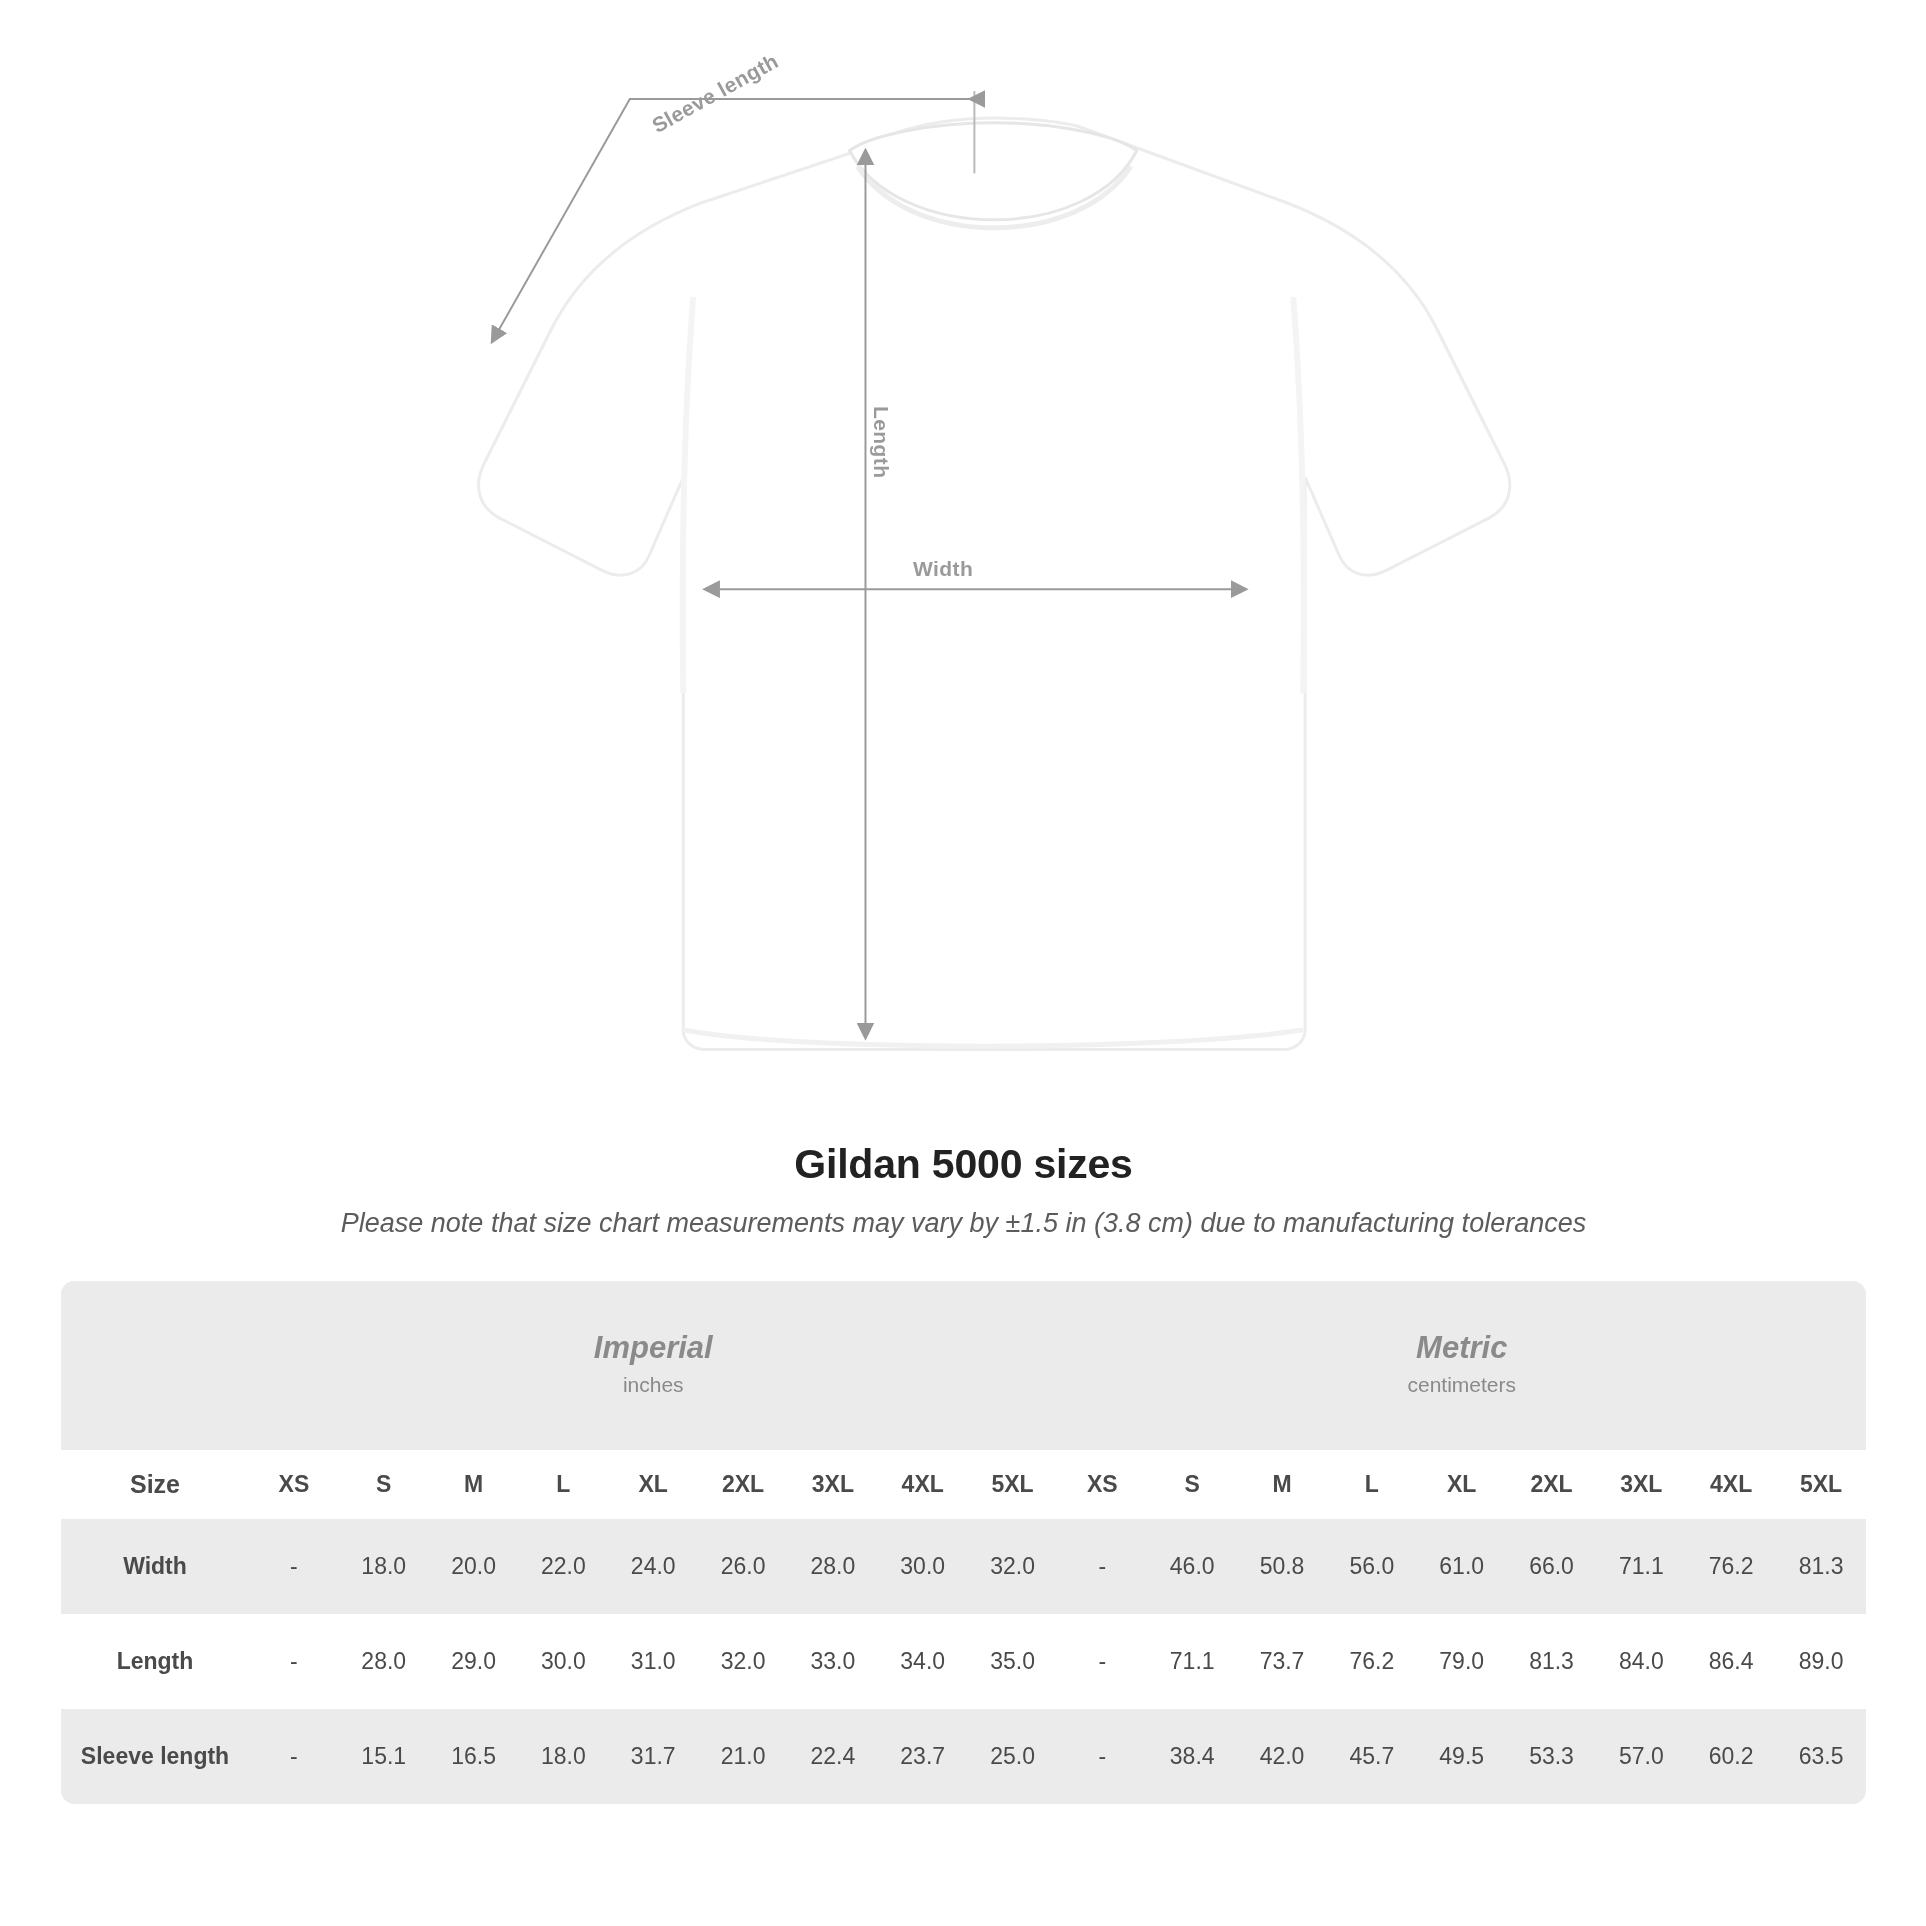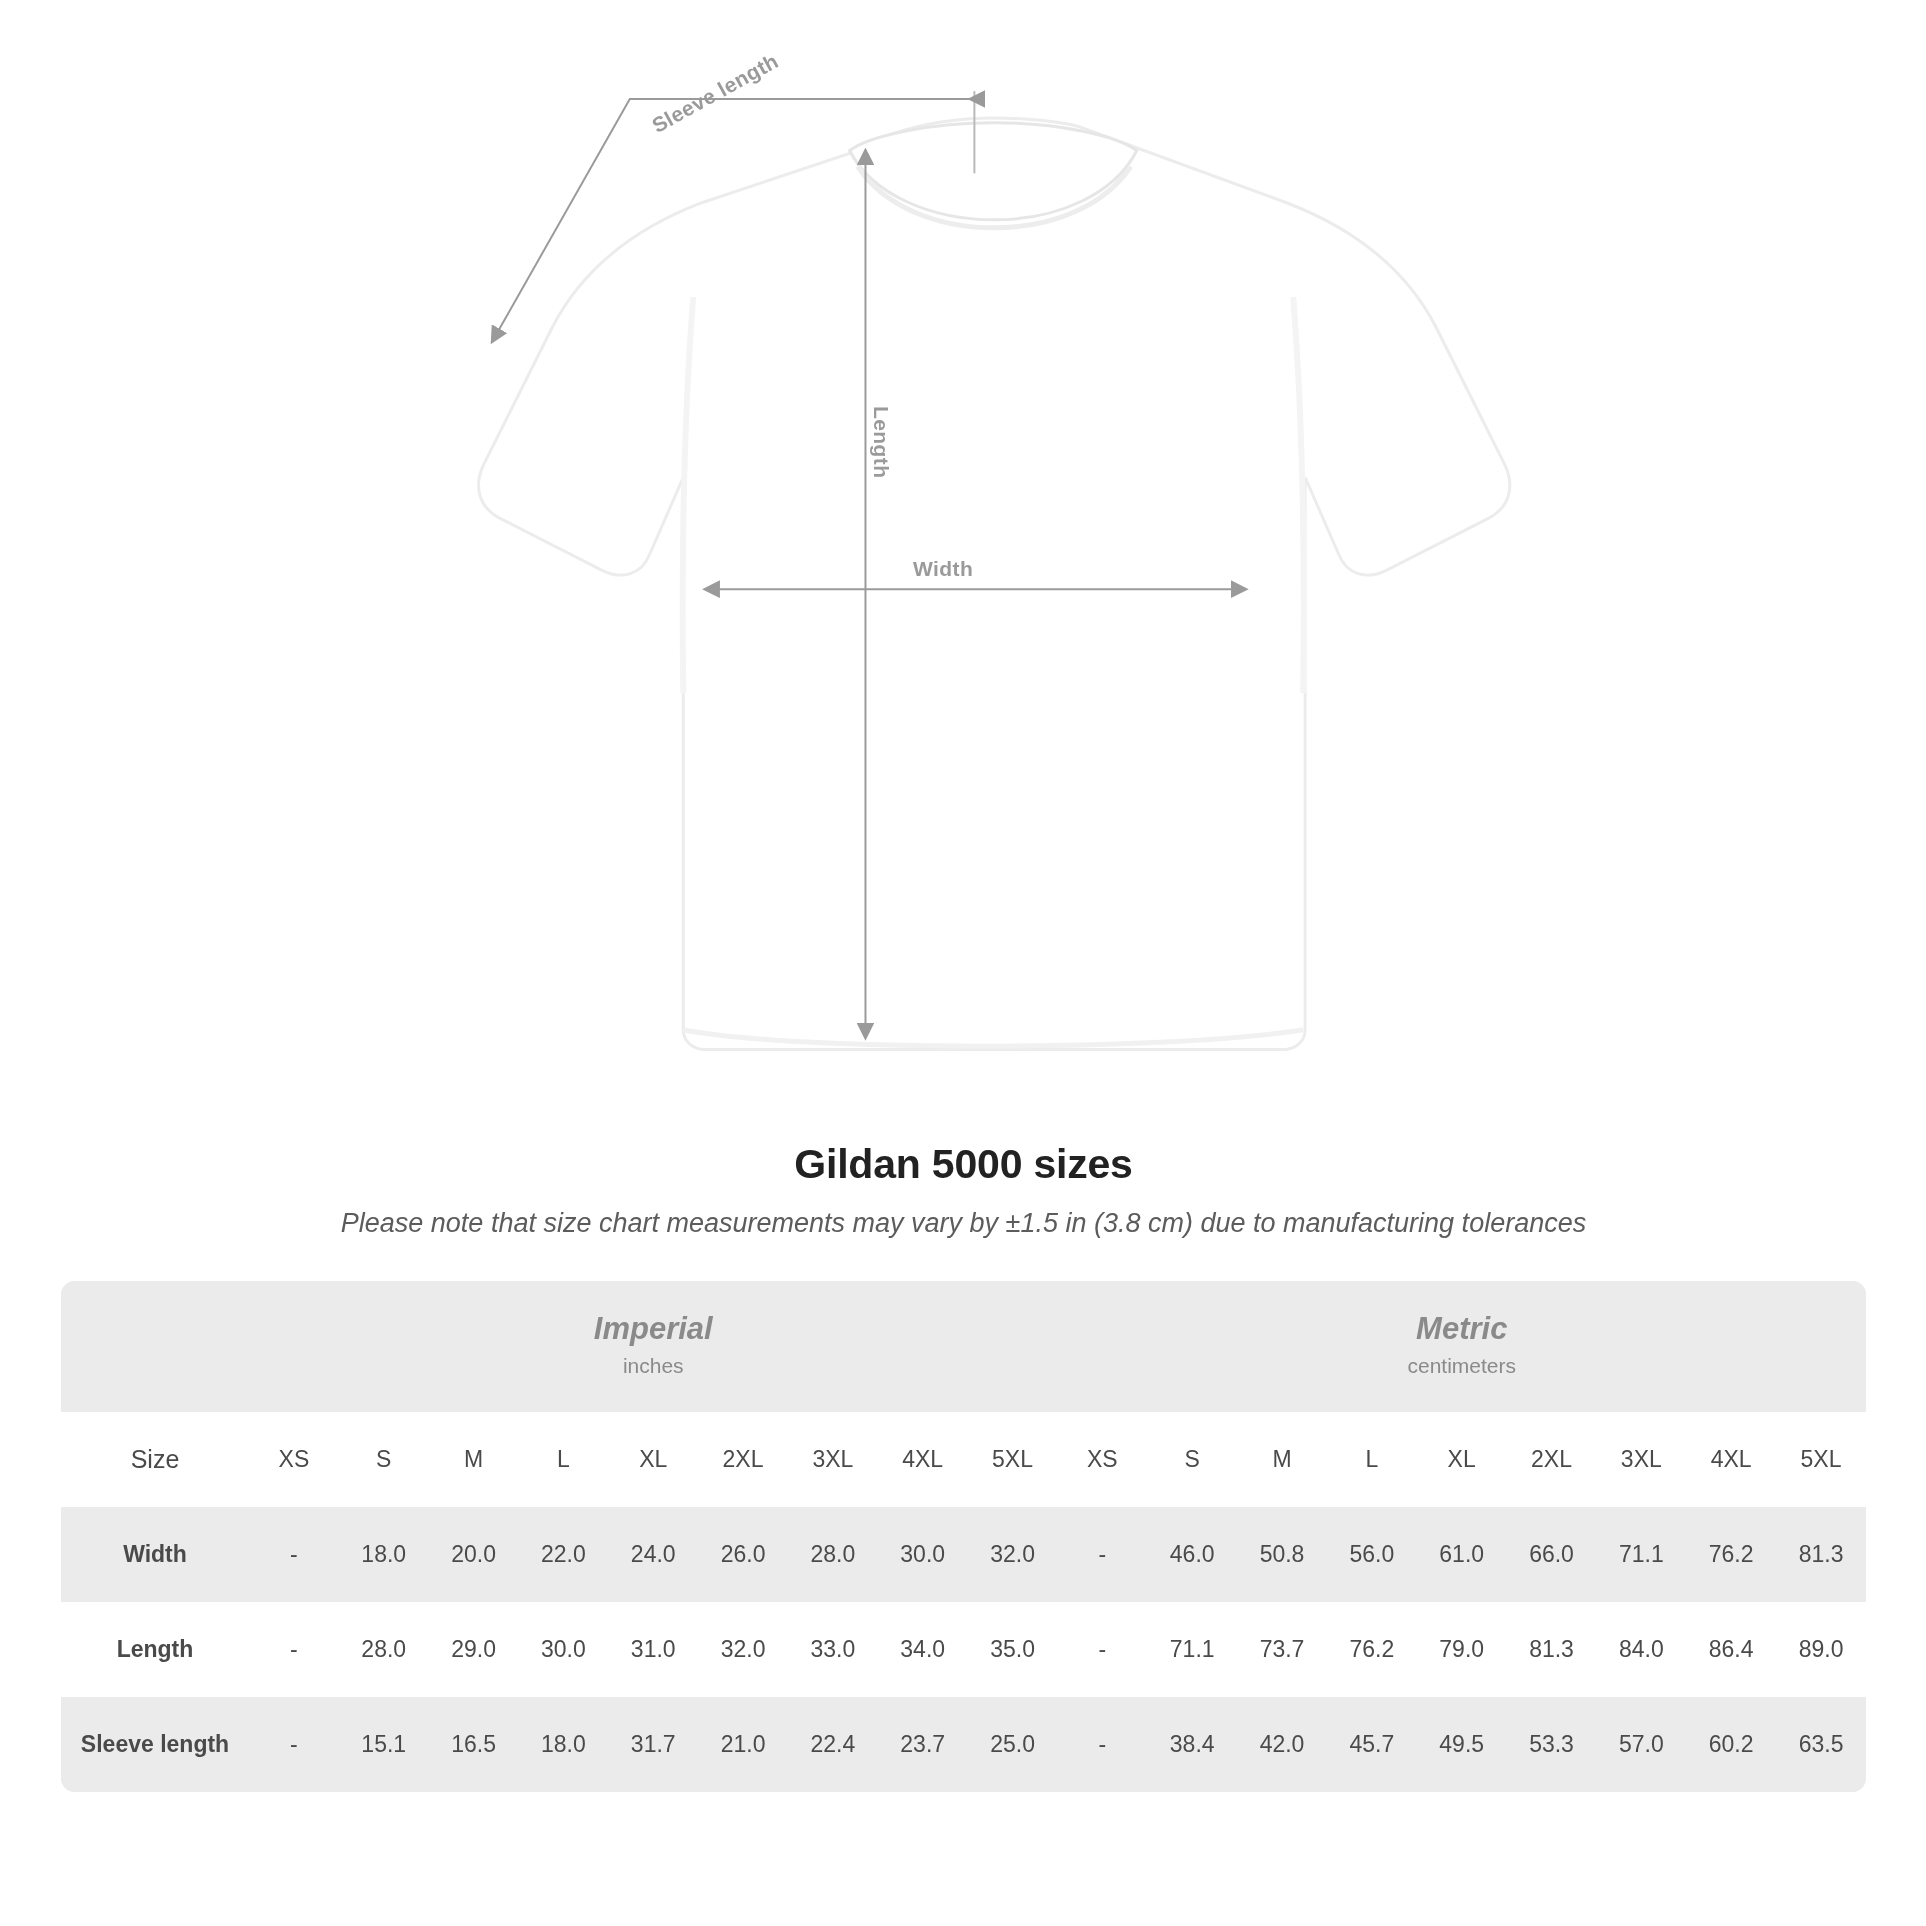--- a/index.html
+++ b/index.html
@@ -87,40 +87,40 @@
     table-layout: fixed;
   }
   table.size-table td, table.size-table th {
     text-align: center;
     font-size: 23px;
     color: #4a4a4a;
     border: none;
     padding: 0;
   }
   .unit-head {
-    height: 131px;
+    height: 169px;
     background: #ebebeb;
     vertical-align: middle;
   }
   .unit-name {
     font-size: 31px;
     font-style: italic;
     font-weight: bold;
     color: #8a8a8a;
     line-height: 1.25;
   }
   .unit-sub {
     font-size: 21px;
     color: #8a8a8a;
     line-height: 1.6;
   }
   .hdr-row td {
-    height: 95px;
+    height: 69px;
     background: #ffffff;
-    font-weight: normal;
+    font-weight: bold;
     font-size: 24px;
     color: #4a4a4a;
     vertical-align: middle;
     border-right: 1px solid #ebebeb;
   }
   .hdr-row td:last-child { border-right: none; }
   .hdr-row td.rowlabel {
     background: #ffffff;
     font-size: 25px;
   }

